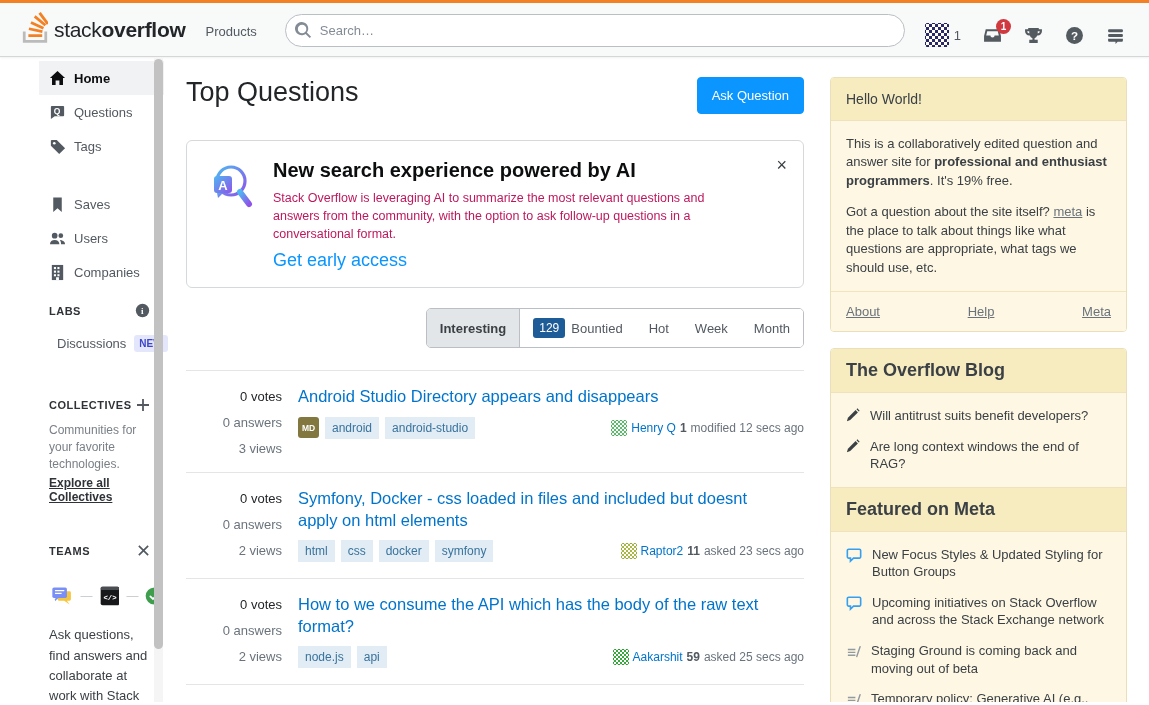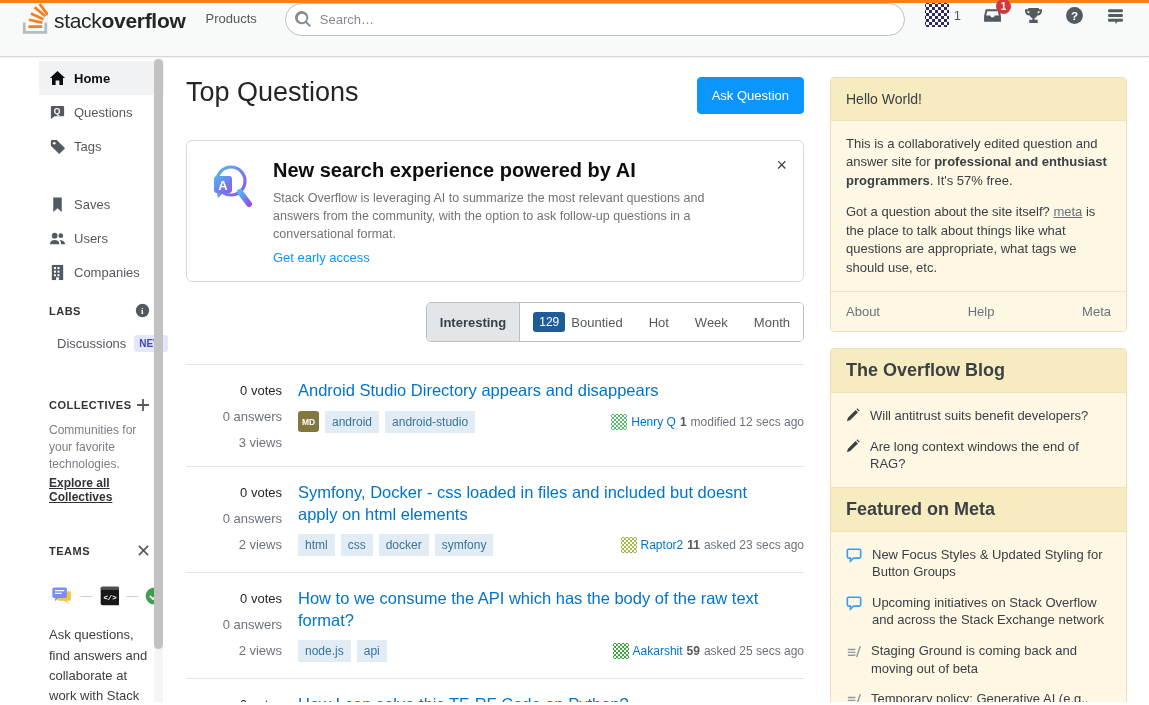--- a/index.html
+++ b/index.html
@@ -2,21 +2,21 @@
 <html><head>
 <meta charset="utf-8">
 <style>
   * { margin:0; padding:0; box-sizing:border-box; }
   html,body { width:1149px; height:705px; overflow:hidden; background:#fff;
     font-family:"Liberation Sans", sans-serif; color:#232629; }
 
   
   .topbar { height:57px; border-top:3px solid #f48024; background:#f8f9f9;
     border-bottom:1px solid #d4d7d9; box-shadow:0 1px 2px rgba(0,0,0,.06);
-    display:flex; align-items:flex-start; padding:0 14px; }
+    display:flex; align-items:flex-end; padding:9px 14px; }
   .logo { display:flex; align-items:center; gap:6px; padding:0 8px; cursor:pointer; }
   .logo-text { font-size:21px; color:#232629; letter-spacing:-.3px; }
   .logo-text b { font-weight:bold; }
   .nav-link { font-size:13px; color:#525960; padding:8px 12px; border-radius:16px; cursor:pointer; }
   .searchwrap { flex:1; position:relative; margin:0 10px 0 16px; }
   .searchwrap svg { position:absolute; left:10px; top:8px; }
   .search-input { width:100%; height:33px; border:1px solid #babfc4; border-radius:17px;
     background:#fff; padding:0 10px 0 34px; font-size:13px; color:#3b4045; outline:none;
     font-family:"Liberation Sans", sans-serif; }
   .search-input::placeholder { color:#838c95; }
@@ -62,22 +62,22 @@
 
   .head-row { display:flex; justify-content:space-between; align-items:flex-start; }
   h1.page-title { font-size:27px; font-weight:400; color:#232629; }
   .ask-btn { background:#0a95ff; color:#fff; border:1px solid #0a95ff; font-size:13px;
     padding:10px 14px; border-radius:4px; cursor:pointer; font-family:"Liberation Sans", sans-serif; }
 
   .ai-banner { margin-top:26px; border:1px solid #d5d9dc; border-radius:6px; padding:18px 18px 16px;
     display:flex; gap:16px; position:relative; }
   .ai-banner .close-x { position:absolute; right:16px; top:14px; font-size:18px; color:#3b4045; cursor:pointer; }
   .ai-title { font-size:20px; font-weight:bold; color:#0c0d0e; margin-bottom:7px; }
-  .ai-desc { font-size:12.5px; color:#737373; line-height:1.45; max-width:480px; }
-  .ai-link { font-size:13px; color:#0a95ff; margin-top:7px; cursor:pointer; }
+  .ai-desc { font-size:12.5px; color:#be185d; line-height:1.45; max-width:480px; }
+  .ai-link { font-size:18px; color:#0a95ff; margin-top:7px; cursor:pointer; }
 
   .filter-row { display:flex; justify-content:flex-end; margin-top:20px; }
   .filter-group { display:flex; border:1px solid #babfc4; border-radius:5px; overflow:hidden; background:#fff; }
   .filter-btn { font-size:13px; color:#525960; padding:9px 13px; display:flex; align-items:center;
     gap:6px; cursor:pointer; background:#fff; border:none; font-family:"Liberation Sans", sans-serif; }
   .filter-btn.active { background:#e3e6e8; color:#3b4045; font-weight:bold; border-right:1px solid #babfc4; }
   .bounty-badge { background:#1e5c97; color:#fff; font-size:12px; padding:3px 6px; border-radius:3px; }
 
   .q-list { margin-top:22px; }
   .q-row { display:flex; border-top:1px solid #e3e6e8; padding:15px 0 16px; }
@@ -100,21 +100,21 @@
   
   .ybox { border:1px solid #eadfb9; border-radius:4px; margin-bottom:16px; overflow:hidden; }
   .ybox-head { background:#f7ecc0; border-bottom:1px solid #eee3bd; padding:13px 15px;
     font-size:14px; color:#3b4045; }
   .ybox-head.small { font-size:18px; font-weight:bold; padding:11px 15px; }
   .ybox-body { background:#fdf7e3; padding:14px 15px; font-size:13px; color:#3b4045; line-height:1.42; }
   .ybox-body p + p { margin-top:13px; }
   .meta-inline { color:#6a737c; text-decoration:underline; cursor:pointer; }
   .ybox-footer { background:#fdf7e3; border-top:1px solid #f1e5bc; padding:12px 15px;
     display:flex; justify-content:space-between; font-size:13px; color:#6a737c; }
-  .ybox-footer span { cursor:pointer; }
+  .ybox-footer span { cursor:pointer;text-decoration:underline; }
   .side-item { display:flex; gap:10px; align-items:flex-start; font-size:13px; color:#3b4045;
     line-height:1.35; cursor:pointer; }
   .side-item + .side-item { margin-top:13px; }
   .side-item svg { flex-shrink:0; margin-top:1px; }
 </style>
 </head>
 <body>
 
 <header class="topbar">
   <div class="logo">
@@ -407,21 +407,21 @@
           </article>
 
         </div>
       </section>
 
       <aside class="right-col">
 
         <div class="ybox">
           <div class="ybox-head">Hello World!</div>
           <div class="ybox-body">
-            <p><span>This is a collaboratively edited question and answer site for </span><b>professional and enthusiast programmers</b><span>. It's 57% free.</span></p>
+            <p><span>This is a collaboratively edited question and answer site for </span><b>professional and enthusiast programmers</b><span>. It's 19% free.</span></p>
             <p><span>Got a question about the site itself? </span><span class="meta-inline">meta</span><span> is the place to talk about things like what questions are appropriate, what tags we should use, etc.</span></p>
           </div>
           <div class="ybox-footer">
             <span>About</span>
             <span>Help</span>
             <span>Meta</span>
           </div>
         </div>
 
         <div class="ybox">

